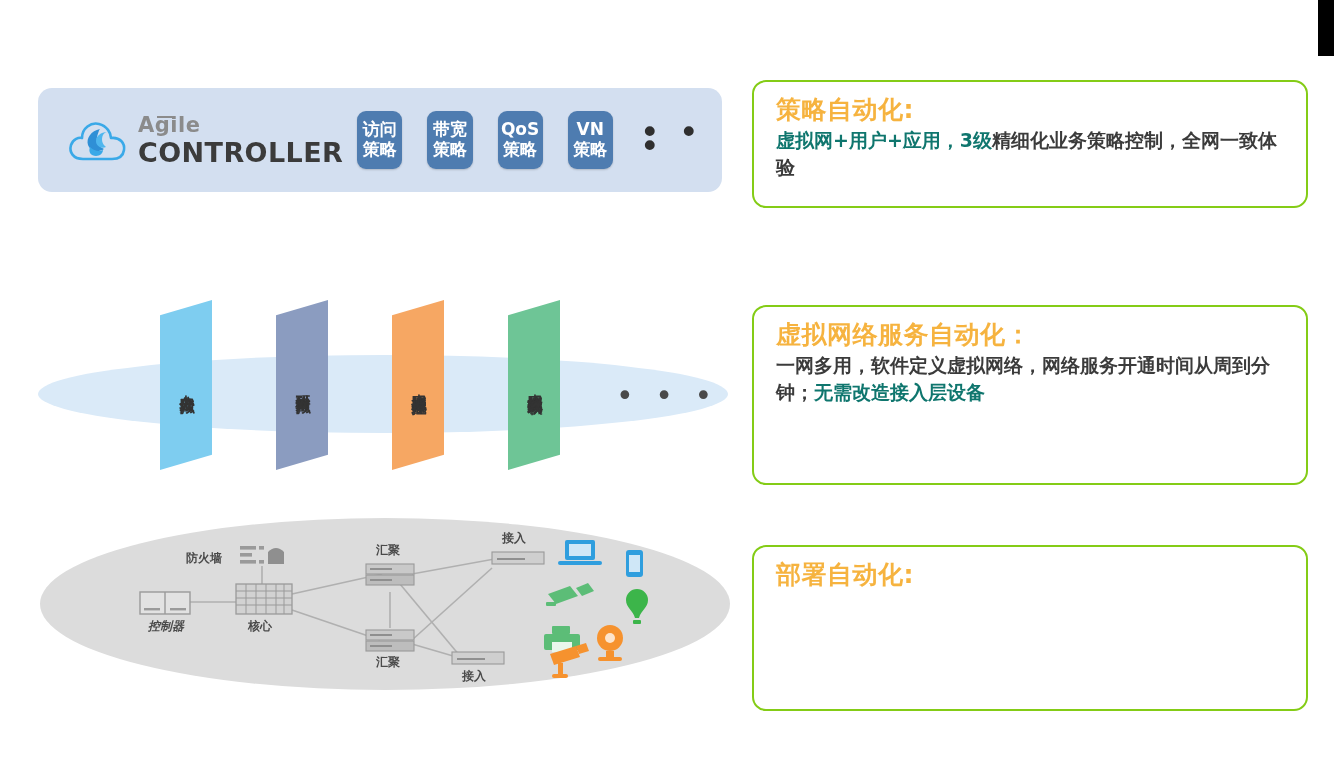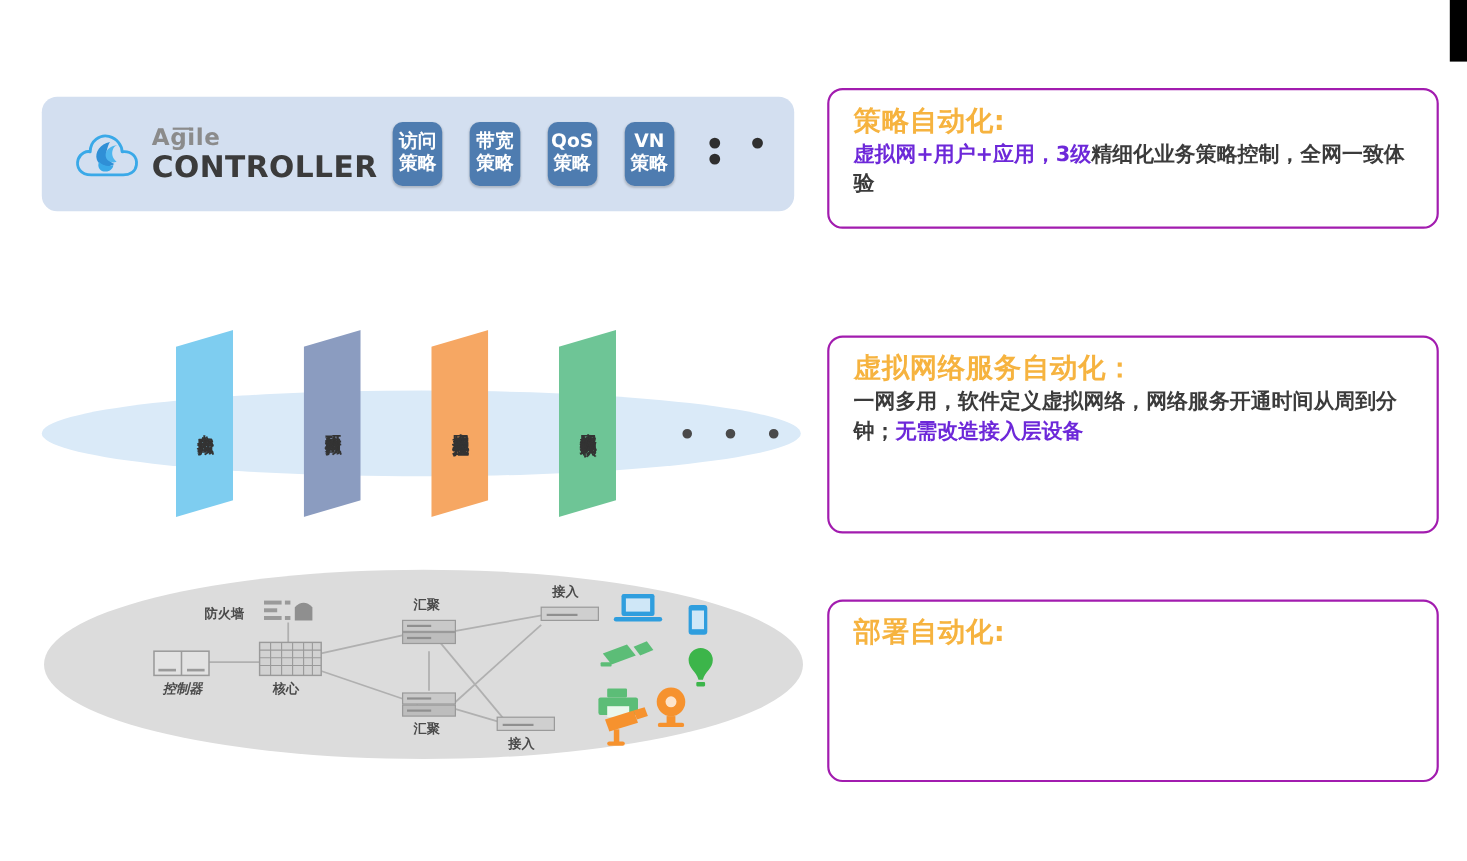--- a/index.html
+++ b/index.html
@@ -71,31 +71,31 @@
   .net{position:absolute;left:40px;top:518px;width:690px;height:172px;}
   .net-ellipse{position:absolute;inset:0;background:#dcdcdc;border-radius:50%;}
   .net svg{position:absolute;left:0;top:0;}
   .net-label{
     position:absolute;font-size:12px;font-weight:700;color:#4a4a4a;white-space:nowrap;
   }
 
   
   .card{
     position:absolute;left:752px;width:556px;
-    border:2px solid #a21caf;border-radius:14px;background:#fff;
+    border:2px solid #84cc16;border-radius:14px;background:#fff;
     box-sizing:border-box;padding:14px 22px 16px 22px;
   }
   .card-title{
     font-size:25px;font-weight:800;color:#f6b33f;line-height:1.15;margin-bottom:2px;
     letter-spacing:.5px;
   }
   .card-body{
     font-size:19px;color:#3b3b3b;line-height:1.42;font-weight:600;
   }
-  .o{color:#6d28d9;}
+  .o{color:#0f766e;}
   #card-1{top:80px;height:128px;}
   #card-2{top:305px;height:180px;}
   #card-3{top:545px;height:166px;}
 </style>
 </head>
 <body>
 
 <div class="stage">
 
   <div class="corner-bar"></div>

